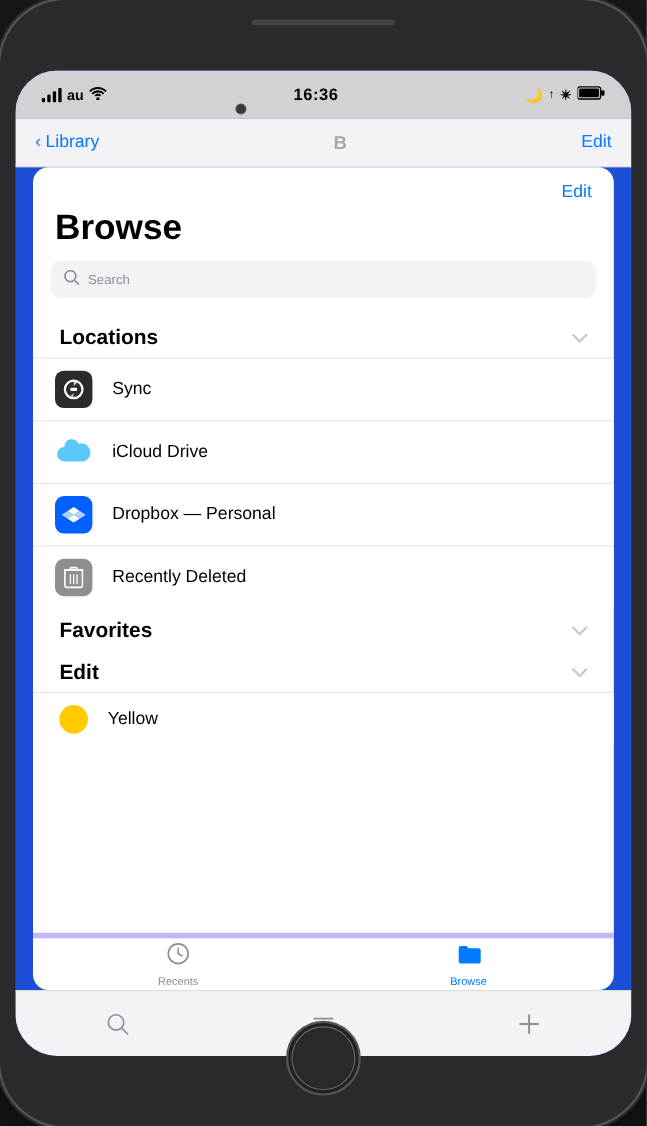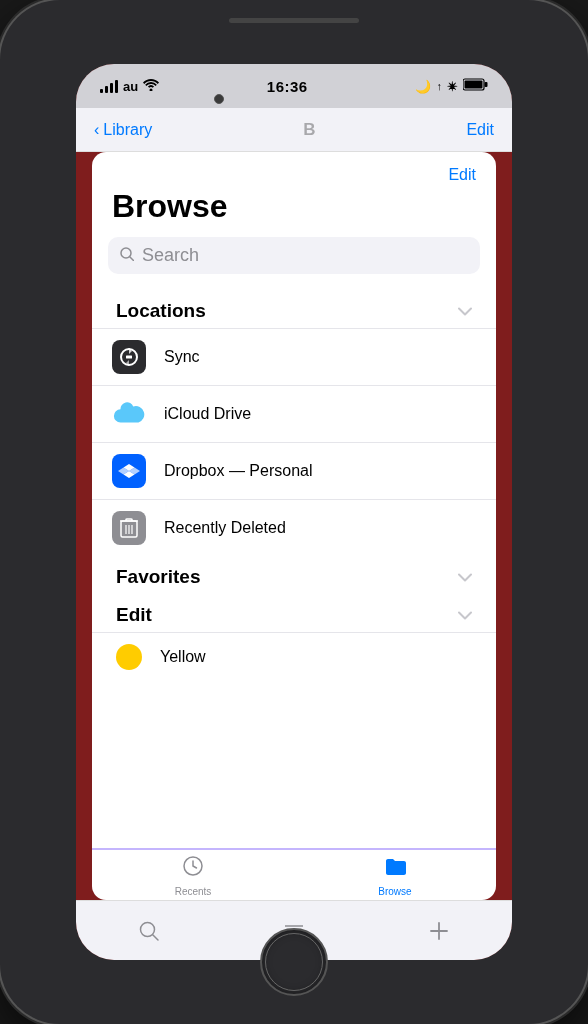--- a/index.html
+++ b/index.html
@@ -72,23 +72,23 @@
       top: 50%;
       left: 50%;
       transform: translate(-50%, -50%);
       width: 56px;
       height: 56px;
       border-radius: 50%;
       border: 1px solid #666;
     }
 
     .screen {
-      width: 436px;
+      width: 560px;
       height: 896px;
-      background: #7f1d1d;
+      background: #1d4ed8;
       border-radius: 38px;
       overflow: hidden;
       position: relative;
     }
 
     
     .status-bar {
       height: 44px;
       background: #d1d1d6;
       display: flex;
@@ -218,21 +218,21 @@
       align-items: center;
       padding: 8px 12px;
       gap: 8px;
     }
     .search-icon-wrap {
       color: #8e8e93;
       font-size: 15px;
     }
     .search-input-text {
       color: #8e8e93;
-      font-size: 18px;
+      font-size: 12px;
     }
 
     .modal-content {
       flex: 1;
       overflow-y: auto;
     }
 
     
     .section-header {
       display: flex;
@@ -296,21 +296,21 @@
     
     .tag-dot {
       width: 26px;
       height: 26px;
       border-radius: 50%;
       flex-shrink: 0;
     }
 
     
     .modal-tab-bar {
-      border-top: 2px solid #c4b5fd;
+      border-top: 5px solid #c4b5fd;
       display: flex;
       height: 52px;
     }
     .modal-tab {
       flex: 1;
       display: flex;
       flex-direction: column;
       align-items: center;
       justify-content: center;
       gap: 2px;

